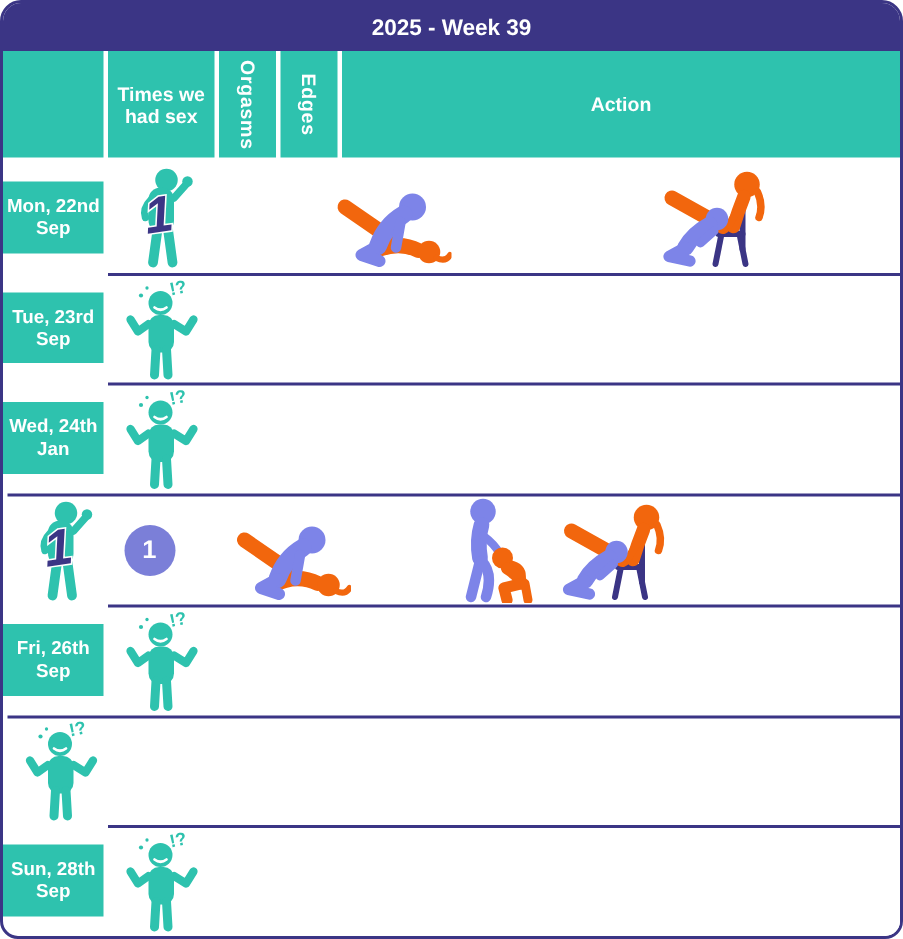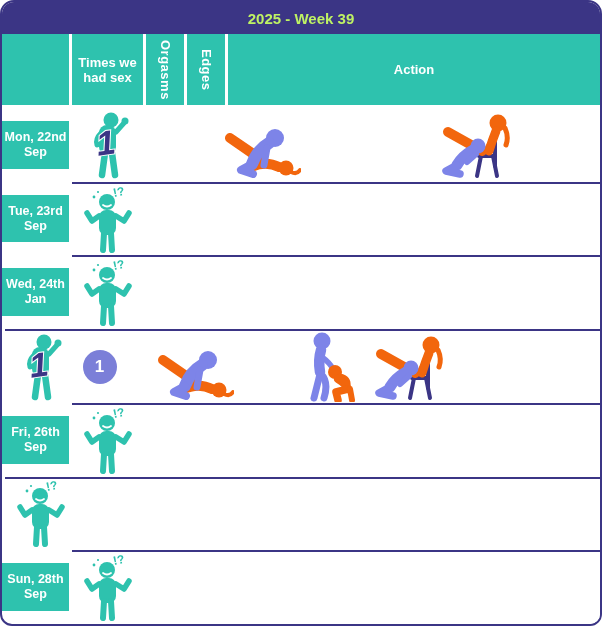--- a/index.html
+++ b/index.html
@@ -7,21 +7,21 @@
   }
   html,body{margin:0;padding:0;background:#fff;}
   body{font-family:"Liberation Sans",sans-serif;}
   .tracker{
     width:602px;height:626px;box-sizing:border-box;
     border:2px solid var(--purple);
     border-radius:14px 14px 12px 12px;
     overflow:hidden;display:flex;flex-direction:column;background:#fff;
   }
   .title-bar{
-    background:var(--purple);color:#bef264;height:32px;flex:0 0 32px;
+    background:var(--purple);color:#ffffff;height:32px;flex:0 0 32px;
     display:flex;align-items:center;justify-content:center;
     font-size:15px;font-weight:bold;
   }
   .header-row{flex:0 0 74px;display:flex;background:#fff;}
   .header-row .hcell{
     background:var(--teal);color:#fff;font-weight:bold;font-size:13px;
     display:flex;align-items:center;justify-content:center;text-align:center;
     margin:0 3px 3px 0;height:71px;box-sizing:border-box;
   }
   .hcell.h-day{width:67px;margin-left:0;}

